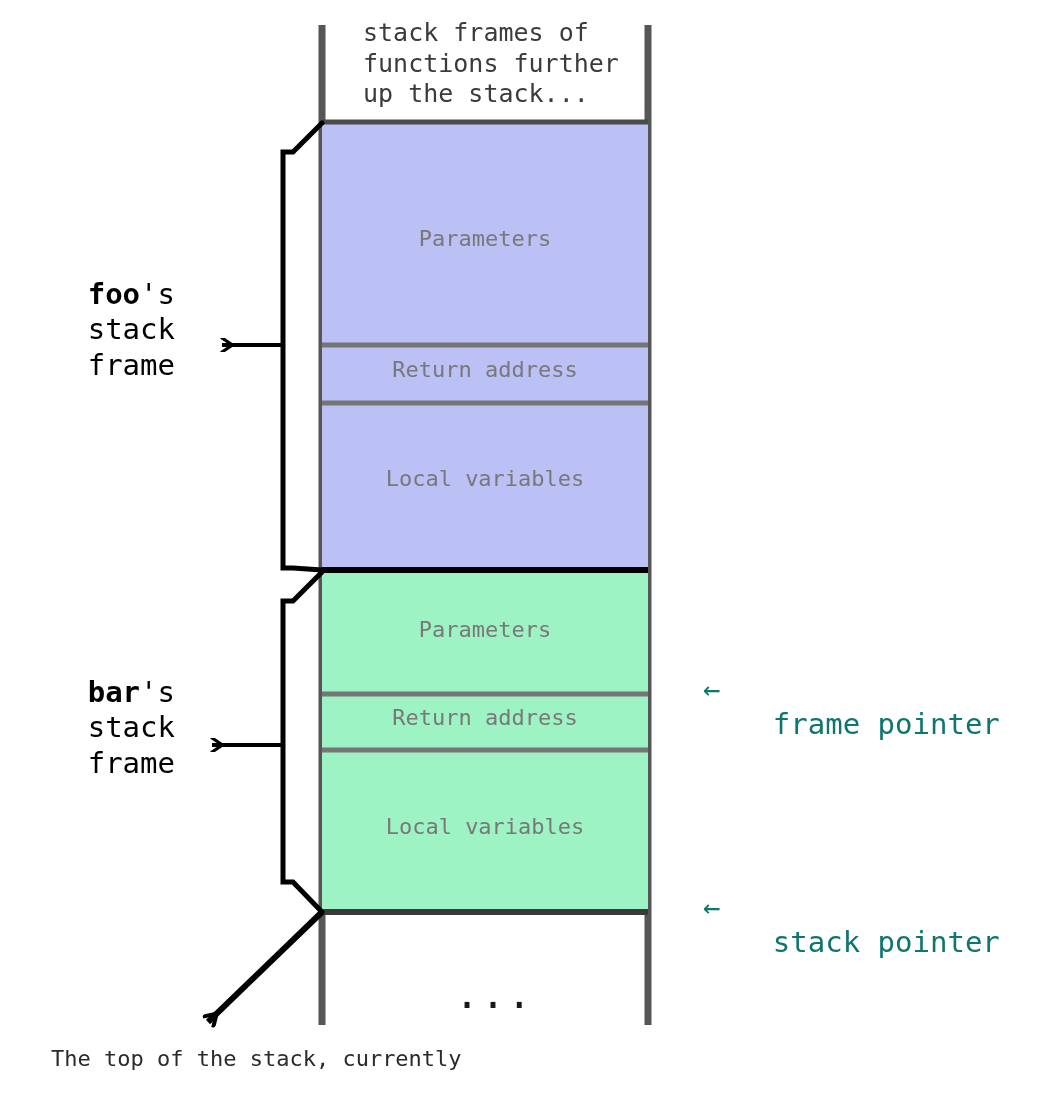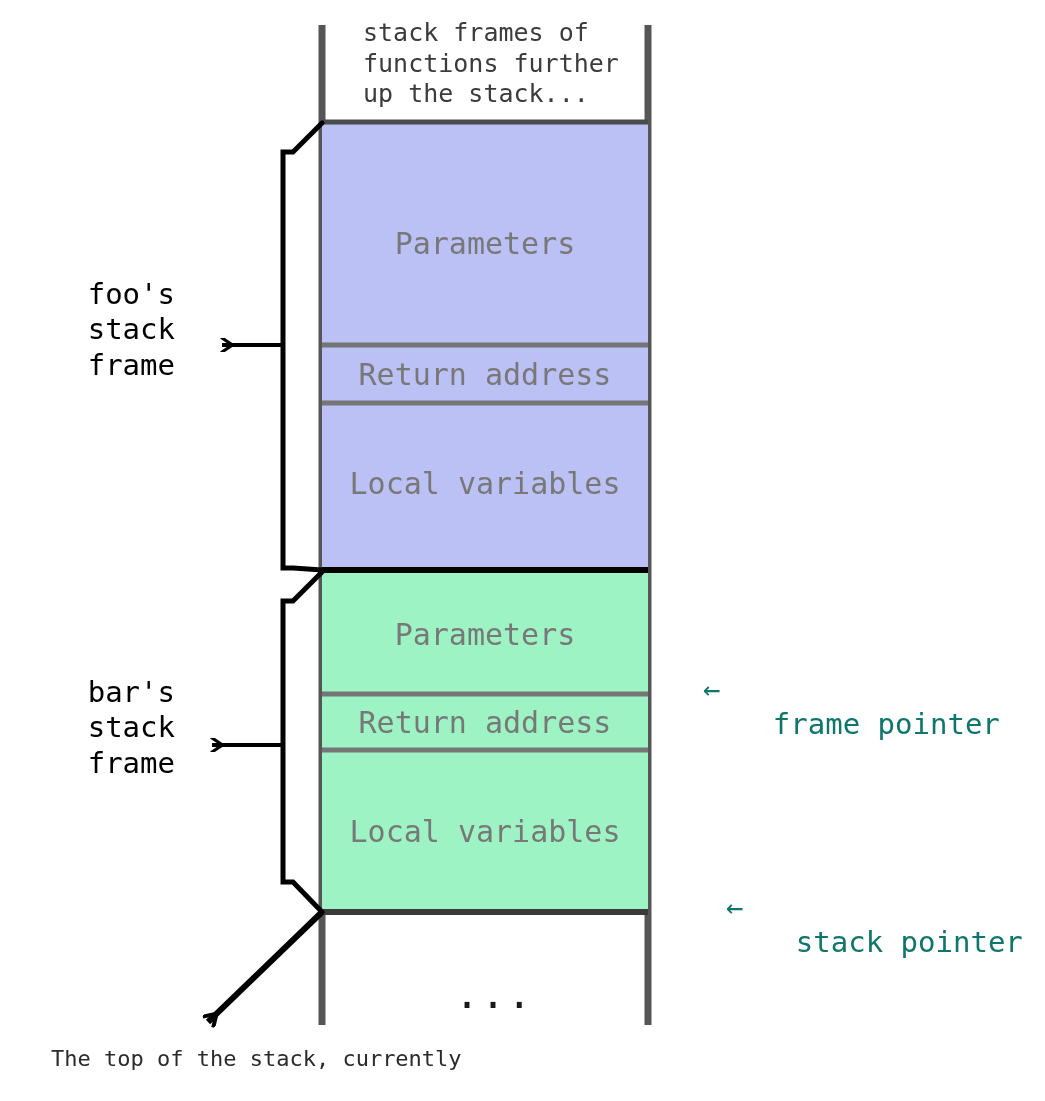--- a/index.html
+++ b/index.html
@@ -32,50 +32,50 @@
   }
   
   .top-caption {
     left: 363px;
     top: 18px;
     font-size: 25px;
     color: #3b3b3b;
   }
   
   .seg-label {
-    font-size: 30px;
+    font-size: 22px;
     color: #787878;
     text-align: center;
     width: 326px;
   }
   .seg-params-foo  { left: 322px; top: 226px; }
   .seg-return-foo  { left: 322px; top: 357px; }
   .seg-locals-foo  { left: 322px; top: 466px; }
   .seg-params-bar  { left: 322px; top: 617px; }
   .seg-return-bar   { left: 322px; top: 705px; }
   .seg-locals-bar  { left: 322px; top: 814px; }
 
   
   .frame-label {
     font-size: 29px;
     color: #000000;
     text-align: right;
     width: 180px;
   }
-  .frame-label .fn { font-weight: normal; }
+  .frame-label .fn { font-weight: bold; }
   .frame-foo { left: -5px; top: 277px; }
   .frame-bar { left: -5px; top: 675px; }
 
   
   .ptr-label {
     font-size: 29px;
     color: #0f766e;
   }
   .ptr-frame { left: 703px; top: 672px; }
-  .ptr-stack { left: 726px; top: 890px; }
+  .ptr-stack { left: 703px; top: 890px; }
 
   
   .stack-dots {
     left: 455px;
     top: 970px;
     font-size: 40px;
     color: #1a1a1a;
     letter-spacing: 2px;
   }
 

